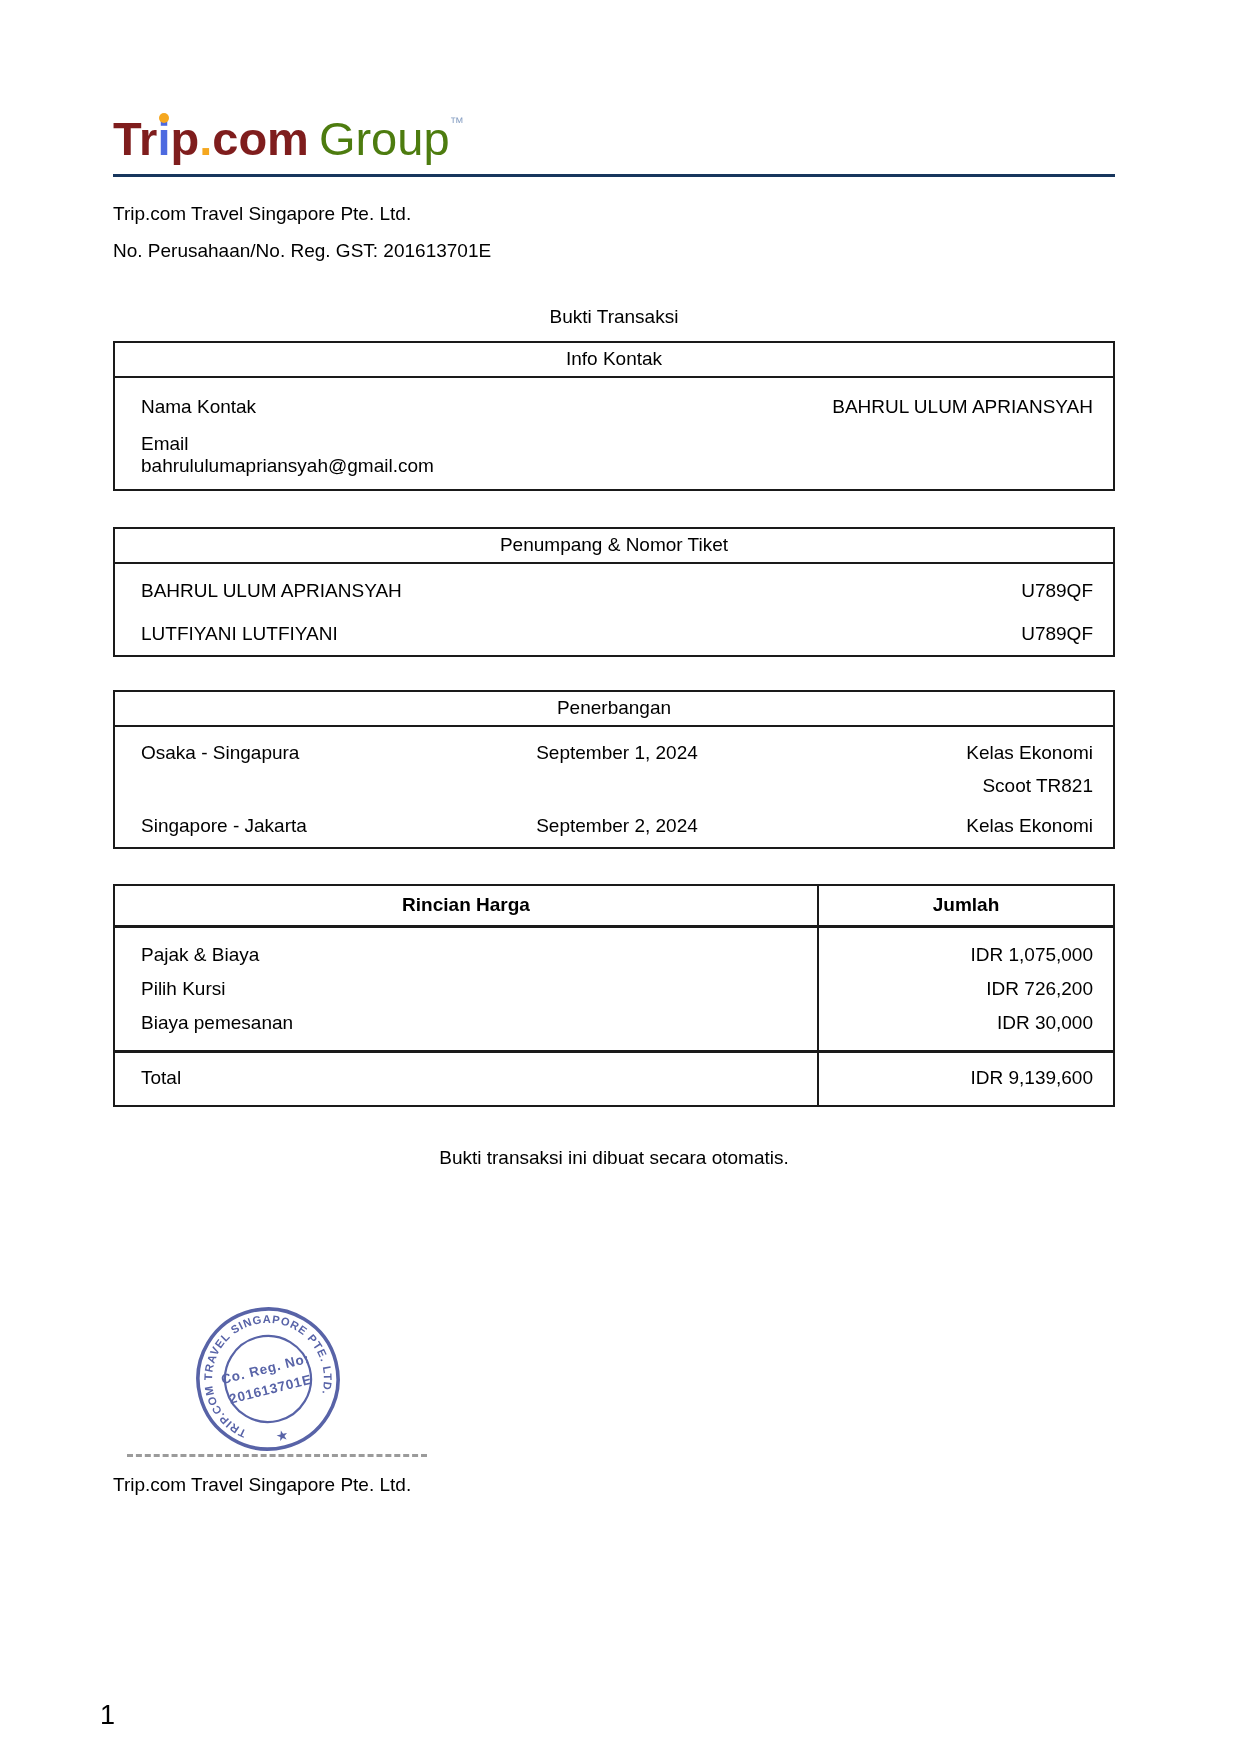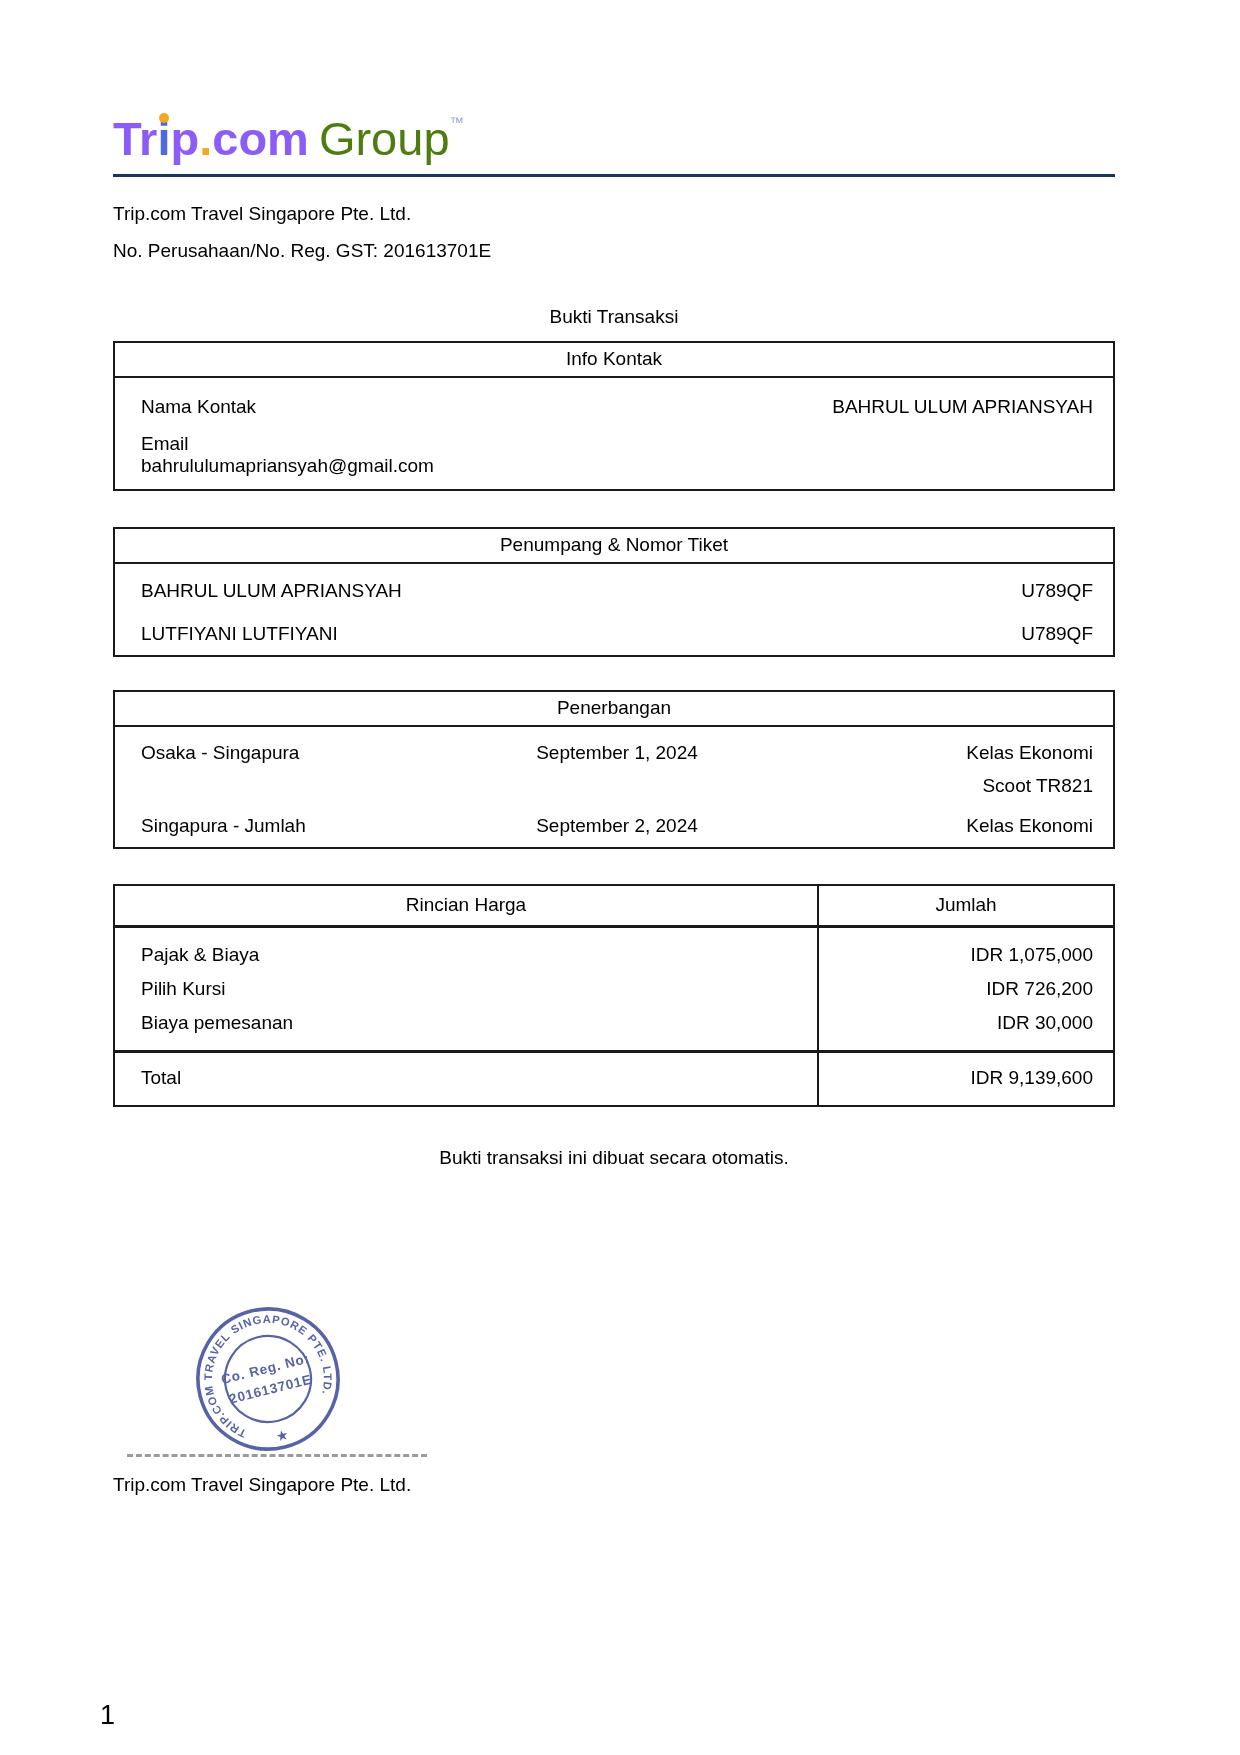--- a/index.html
+++ b/index.html
@@ -4,21 +4,21 @@
 <style>
   html,body { margin:0; padding:0; background:#ffffff; }
   .page {
     position:relative; width:1240px; height:1755px; background:#ffffff;
     font-family:"Liberation Sans", sans-serif; color:#000; overflow:hidden;
   }
   .content { margin:0 125px 0 113px; }
 
   
   .logo { padding-top:99px; line-height:47px; font-size:47px; white-space:nowrap; }
-  .lg-blue { color:#8b5cf6; font-weight:bold; }
+  .lg-blue { color:#7f1d1d; font-weight:bold; }
   .lg-i { color:#4d6ae0; font-weight:bold; position:relative; }
   .lg-i::after { content:""; position:absolute; left:50%; top:1px; transform:translateX(-50%);
                  width:10px; height:10px; border-radius:50%; background:#f5a71f; }
   .lg-dot { color:#f5a71f; font-weight:bold; }
   .lg-group { color:#4d7c0f; font-weight:normal; margin-left:10px; }
   .lg-tm { color:#8da4c6; font-size:14px; vertical-align:28px; }
 
   .rule { margin-top:12px; height:3px; background:#17365d; }
 
   
@@ -50,21 +50,21 @@
   .fl-row-1 { margin-top:15px; }
   .fl-row-2 { margin-top:18px; }
   .fl-date { text-align:center; }
   .fl-class { text-align:right; }
   .fl-flight { grid-column:1 / span 3; margin-top:11px;text-align:right; }
   .flights-table .pad-bottom { height:10px; }
 
   
   .price-table { margin-top:35px; width:100%; border:2px solid #1a1a1a;
                  border-collapse:collapse; font-size:19px; }
-  .price-table th { font-weight:normal; padding:8px 0 9px; line-height:22px;
+  .price-table th { font-weight:bold; padding:8px 0 9px; line-height:22px;
                     border-bottom:3px solid #1a1a1a; }
   .price-table col.c-label { width:70.4%; }
   .price-table .amount-cell { border-left:2px solid #1a1a1a; }
   .price-table td { padding:6px 20px 6px 26px; line-height:22px; }
   .price-table td.amt { text-align:right; }
   .price-table tbody tr:first-child td { padding-top:16px; }
   .price-table tbody tr.last-body td { padding-bottom:16px; }
   .price-table tr.total-row td { border-top:3px solid #1a1a1a; padding-top:14px; padding-bottom:16px; }
 
   .auto-note { margin-top:40px; text-align:center; font-size:19px; line-height:22px; }
@@ -124,21 +124,21 @@
 
     <div class="tbl flights-table">
       <div class="tbl-hd">Penerbangan</div>
       <div class="fl-row fl-row-1">
         <div>Osaka - Singapura</div>
         <div class="fl-date">September 1, 2024</div>
         <div class="fl-class">Kelas Ekonomi</div>
         <div class="fl-flight">Scoot TR821</div>
       </div>
       <div class="fl-row fl-row-2">
-        <div>Singapura - Jumlah</div>
+        <div>Singapore - Jakarta</div>
         <div class="fl-date">September 2, 2024</div>
         <div class="fl-class">Kelas Ekonomi</div>
       </div>
       <div class="pad-bottom"></div>
     </div>
 
     <table class="price-table">
       <colgroup>
           <col class="c-label">
           <col class="c-amount">

